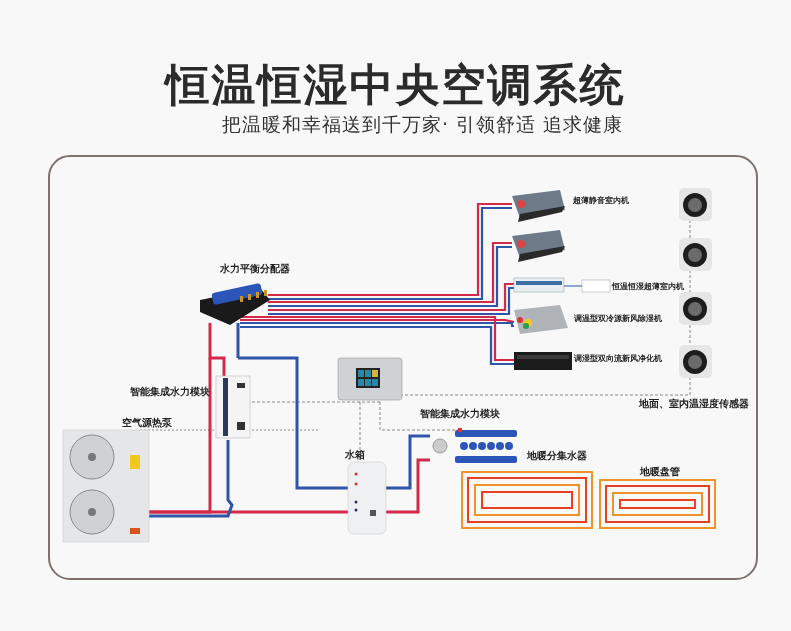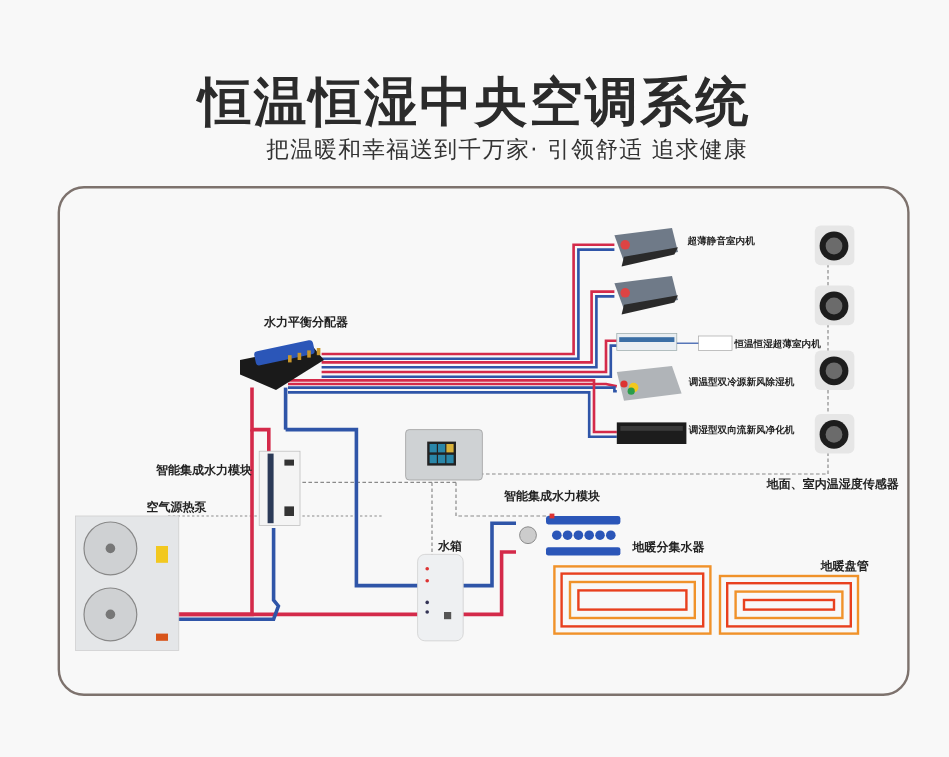--- a/index.html
+++ b/index.html
@@ -184,15 +184,15 @@
 
 <div class="lbl" style="left:204px;top:262px;margin-left:16px;">水力平衡分配器</div>
 <div class="lbl sm" style="left:573px;top:195px;">超薄静音室内机</div>
 <div class="lbl sm" style="left:612px;top:281px;">恒温恒湿超薄室内机</div>
 <div class="lbl sm" style="left:574px;top:313px;">调温型双冷源新风除湿机</div>
 <div class="lbl sm" style="left:574px;top:353px;">调湿型双向流新风净化机</div>
 <div class="lbl" style="left:639px;top:397px;">地面、室内温湿度传感器</div>
 <div class="lbl" style="left:130px;top:385px;">智能集成水力模块</div>
 <div class="lbl" style="left:86px;top:416px;margin-left:36px;">空气源热泵</div>
 <div class="lbl" style="left:420px;top:407px;">智能集成水力模块</div>
-<div class="lbl" style="left:365px;top:448px;text-align:right;">水箱</div>
+<div class="lbl" style="left:345px;top:448px;text-align:right;">水箱</div>
 <div class="lbl" style="left:527px;top:449px;">地暖分集水器</div>
-<div class="lbl" style="left:640px;top:465px;margin-left:44px;">地暖盘管</div>
+<div class="lbl" style="left:640px;top:465px;">地暖盘管</div>
 
 </body></html>

